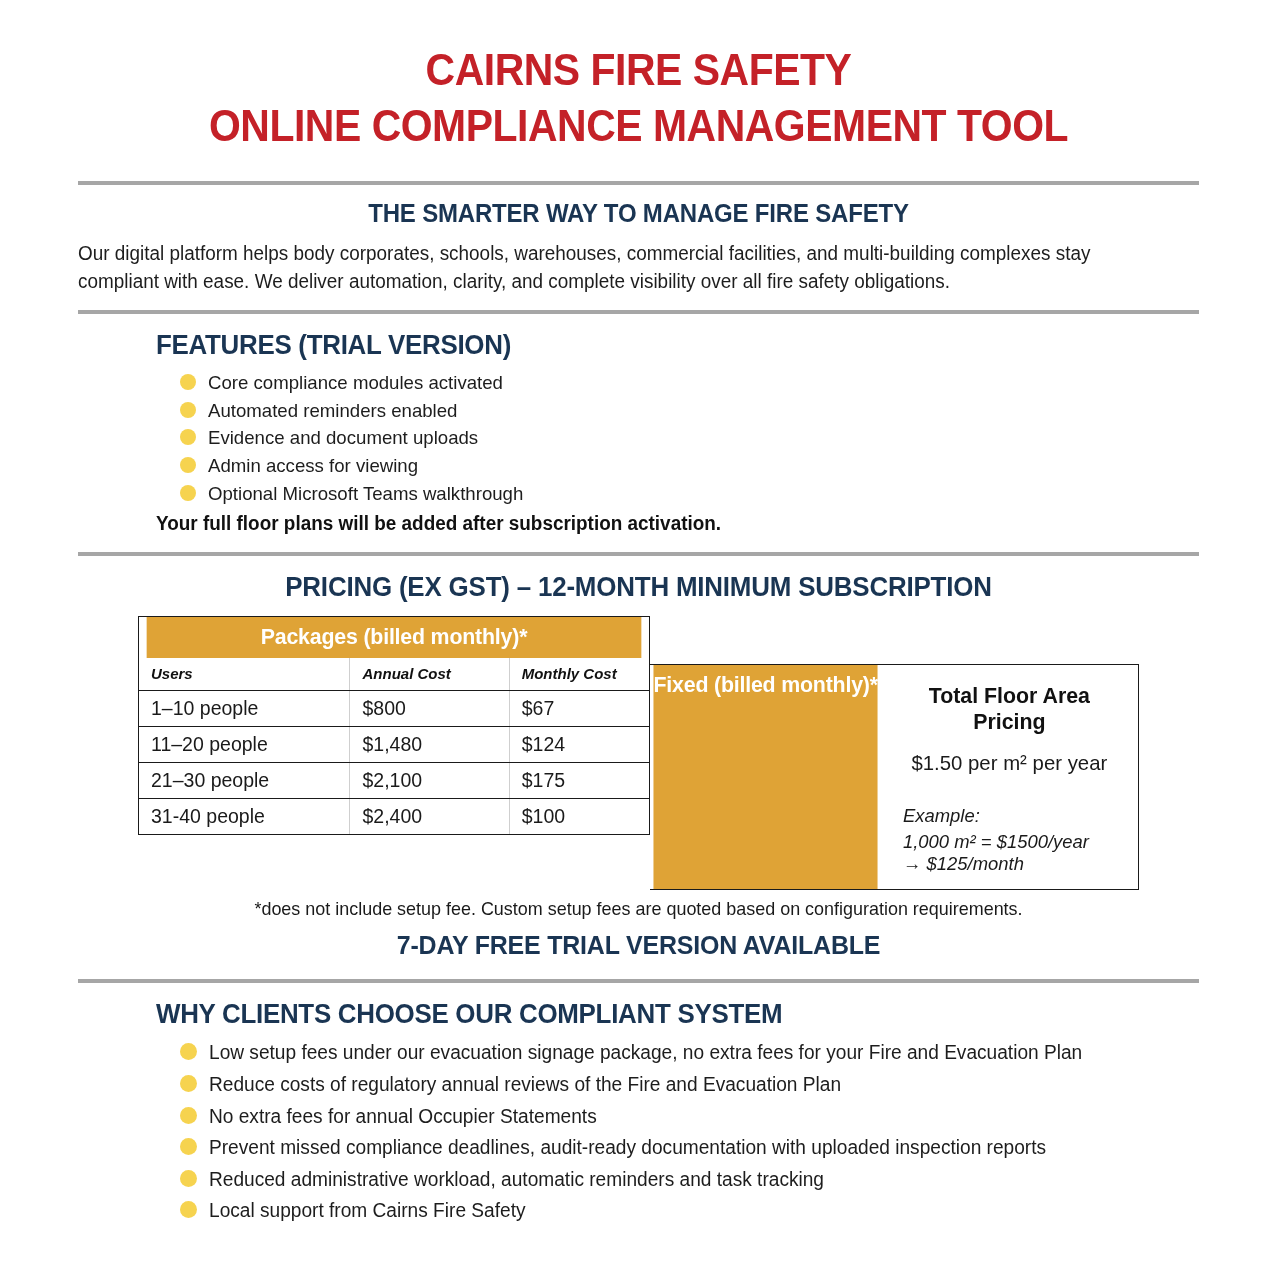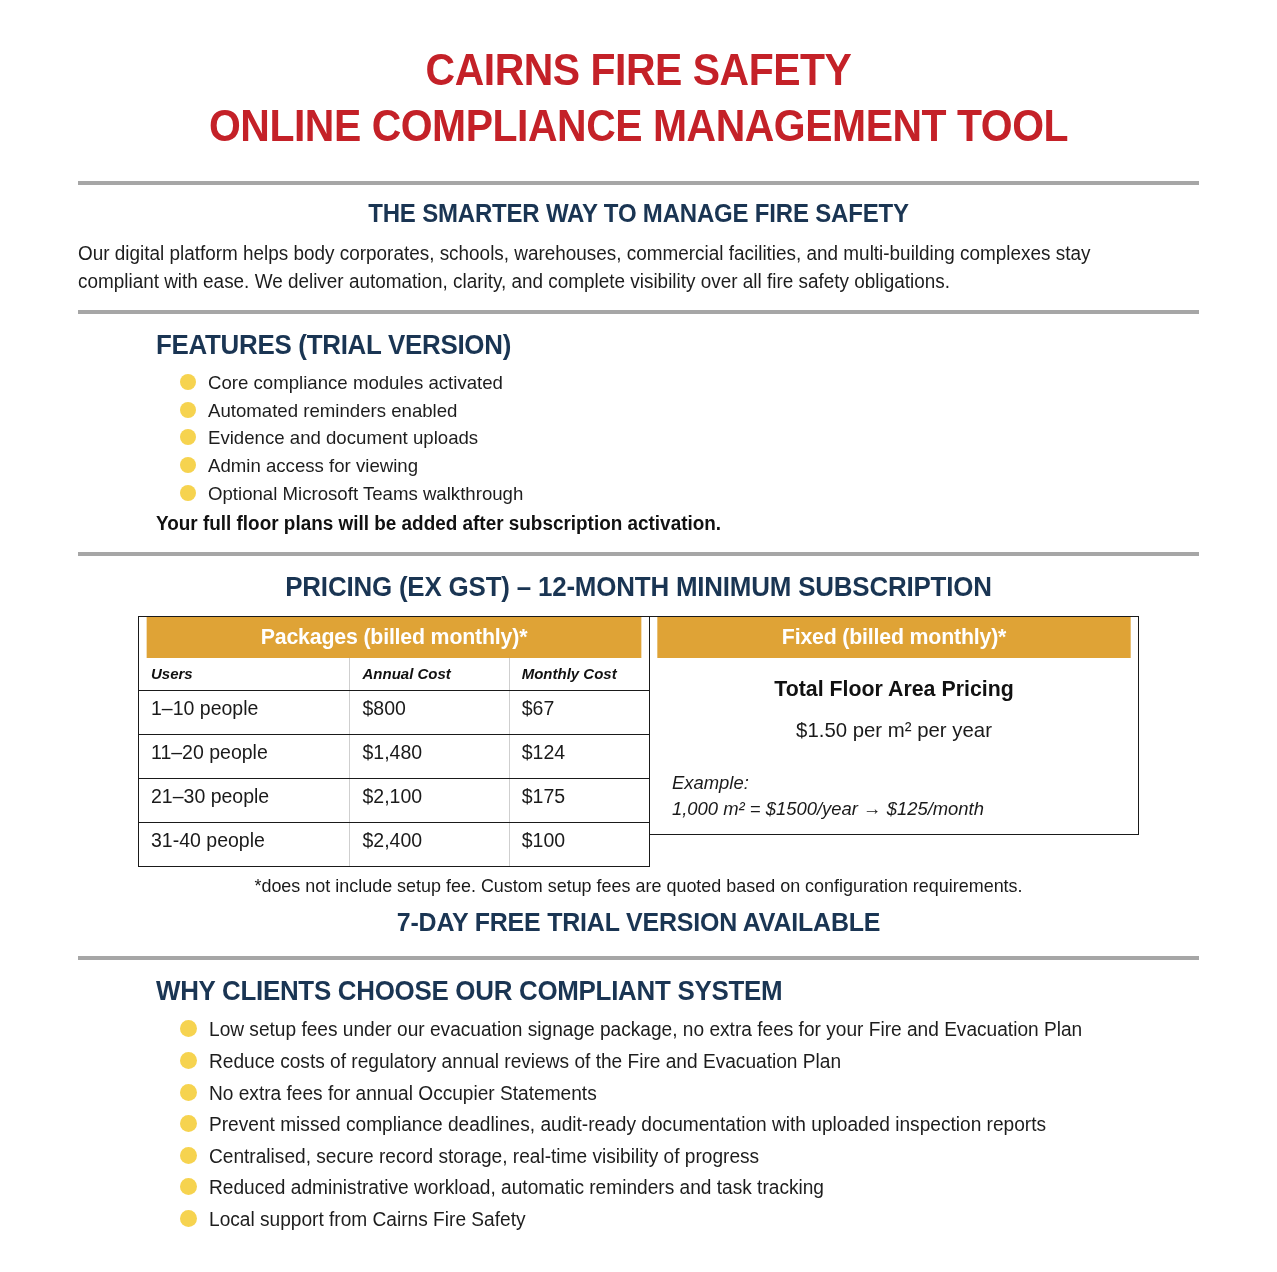--- a/index.html
+++ b/index.html
@@ -120,21 +120,22 @@
     border: 1.5px solid #1a1a1a;
     border-collapse: collapse;
     box-sizing: border-box;
   }
   .tbl-right {
     flex: 1;
     border: 1.5px solid #1a1a1a;
     border-left: none;
     box-sizing: border-box;
     display: flex;
-    flex-direction: column;
+    flex-direction: row;
+    margin-top: 48px;
   }
   .gold-head {
     background: #DFA336;
     color: #ffffff;
     font-weight: bold;
     font-size: 22px;
     text-align: center;
     padding: 7px 0 8px 0;
     transform: scaleX(0.97);
     letter-spacing: -0.2px;
@@ -153,21 +154,21 @@
   table.ptab th:last-child, table.ptab td:last-child { border-right: none; }
   table.ptab th {
     font-size: 15px;
     font-weight: bold;
     padding: 7px 0 8px 12px;
     color: #111;
     font-style: italic;
   }
   table.ptab td {
     font-size: 19.5px;
-    padding: 6px 0 14px 12px;
+    padding: 6px 0 6px 12px;
     color: #1a1a1a;
   }
   .col-users { width: 42%; }
   .col-annual { width: 31%; }
   .col-monthly { width: 27%; }
 
   .fixed-body {
     flex: 1;
     padding: 18px 22px 14px 22px;
     box-sizing: border-box;
@@ -350,24 +351,20 @@
     <li>
       <span class="dot"></span>
       <span class="btxt">No extra fees for annual Occupier Statements</span>
     </li>
     <li>
       <span class="dot"></span>
       <span class="btxt">Prevent missed compliance deadlines, audit-ready documentation with uploaded inspection reports</span>
     </li>
     <li>
       <span class="dot"></span>
-      <span class="btxt">Centralised, secure record storage, real-time visibility of progress</span>
-    </li>
-    <li>
-      <span class="dot"></span>
       <span class="btxt">Reduced administrative workload, automatic reminders and task tracking</span>
     </li>
     <li>
       <span class="dot"></span>
       <span class="btxt">Local support from Cairns Fire Safety</span>
     </li>
   </ul>
 
   <div style="height:22px"></div>
 

